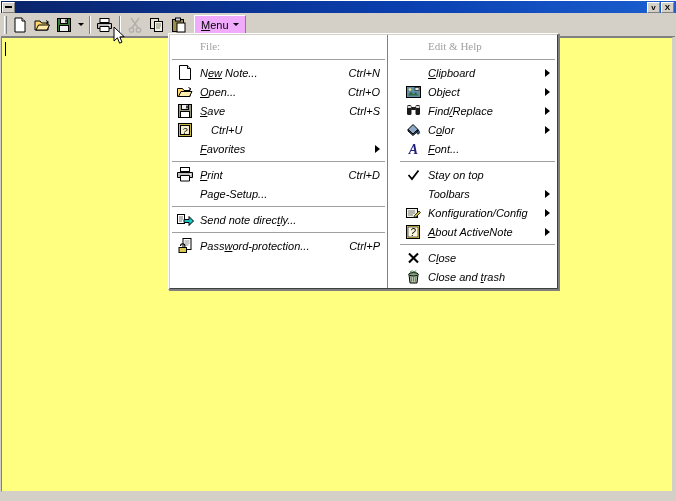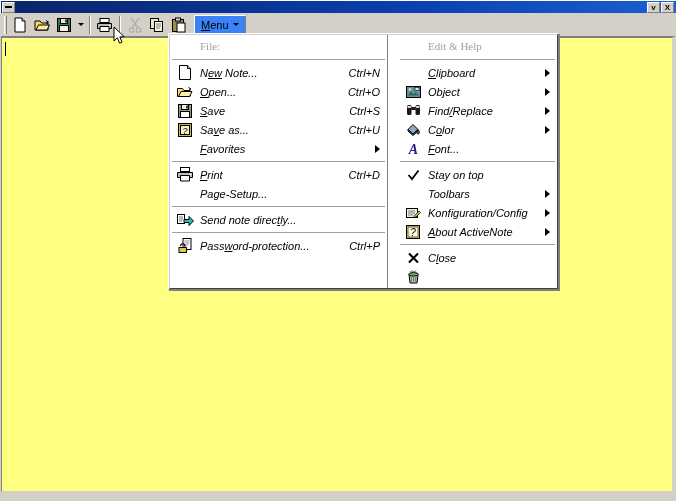--- a/index.html
+++ b/index.html
@@ -76,21 +76,21 @@
   .arrowbtn{
     width:11px;height:21px;display:flex;align-items:center;justify-content:center;
   }
   .dncaret{
     width:0;height:0;border-left:3px solid transparent;border-right:3px solid transparent;
     border-top:3px solid #000;
   }
   .menubtn{
     height:19px;margin-left:4px;padding:8px 6px;
     display:flex;align-items:center;gap:4px;
-    background:#3b82f6;
+    background:#f0abfc;
     border:1px solid #ffffff;border-right-color:#808080;border-bottom-color:#808080;
     box-sizing:border-box;font-size:11px;color:#000;
   }
   .menubtn u{text-decoration:underline;}
 
   
   .note{
     position:absolute;left:1px;top:37px;width:672px;height:455px;
     background:#ffff80;
     border:1px solid #808080;border-right-color:#d4d0c8;border-bottom-color:#d4d0c8;
@@ -290,21 +290,20 @@
       </div>
 
       <div class="mi">
         <span class="ico">
           <svg width="14" height="14" viewBox="0 0 14 14">
                 <rect x="0.5" y="0.5" width="13" height="13" fill="#c8b840" stroke="#000000"></rect>
                 <rect x="2.5" y="2.5" width="9" height="9" fill="#f4f0d0" stroke="#000000"></rect>
                 <text x="7" y="10.5" font-size="9" font-family="Liberation Sans, sans-serif" text-anchor="middle" fill="#000000">?</text>
               </svg>
         </span>
-        <span class="lbl"><span>Sa</span><u>v</u><span>e as...</span></span>
         <span class="acc">Ctrl+U</span>
       </div>
 
       <div class="mi">
         <span class="ico"></span>
         <span class="lbl"><span></span><u>F</u><span>avorites</span></span>
         <span class="sub"></span>
       </div>
 
       <div class="sep"></div>
@@ -470,20 +469,21 @@
 
       <div class="mi">
         <span class="ico">
           <svg width="15" height="14" viewBox="0 0 15 14">
                 <path d="M3 4.5 h9 l-1 8.5 h-7 z" fill="#b8c8b0" stroke="#000000"></path>
                 <ellipse cx="7.5" cy="4.3" rx="4.8" ry="1.7" fill="#7fa87f" stroke="#000000"></ellipse>
                 <path d="M5 6.5 l0.5 5 M7.5 6.5 l0 5 M10 6.5 l-0.5 5" stroke="#3b6b3b" stroke-width="0.8"></path>
                 <path d="M4 2 l2 -1.2 l2 1 l2.3 -1" fill="none" stroke="#2e6b3e" stroke-width="0.8"></path>
               </svg>
         </span>
+        <span class="lbl"><span>Close and </span><u>t</u><span>rash</span></span>
       </div>
     </div>
 
    </div>
   </div>
 
   <div class="cursor">
     <svg width="13" height="20" viewBox="0 0 13 20">
       <path d="M1 1 L1 15 L4.4 11.8 L6.6 17.2 L9 16.1 L6.8 10.9 L11.2 10.7 z" fill="#ffffff" stroke="#000000" stroke-width="1"></path>
     </svg>

